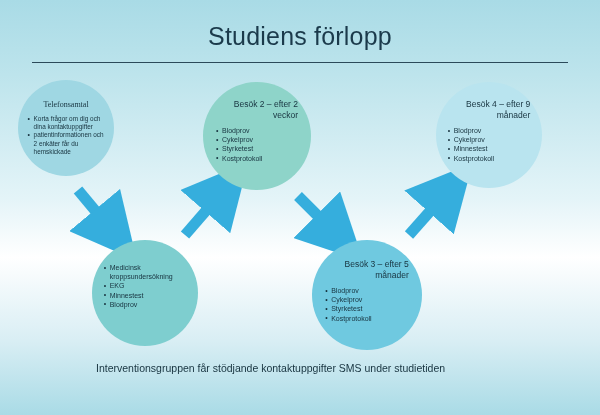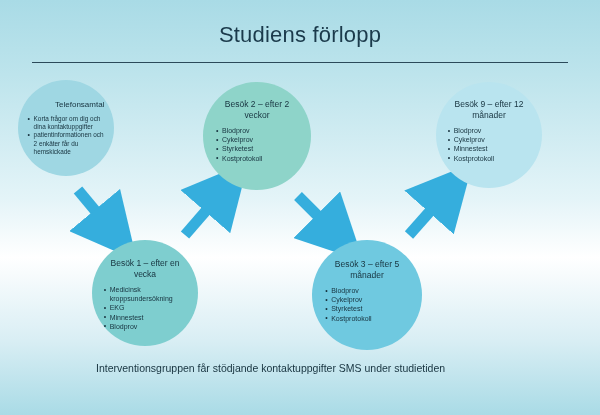--- a/index.html
+++ b/index.html
@@ -19,40 +19,40 @@
     left: 0; top: 0;
     width: 600px;
     height: 415px;
   }
   .title {
     position: absolute;
     left: 0;
     top: 22px;
     width: 600px;
     text-align: center;
-    font-size: 22px;
+    font-size: 25px;
     color: #1b3a4b;
     letter-spacing: 0.2px;
   }
   .title-rule {
     position: absolute;
     left: 32px;
     top: 62px;
     width: 536px;
     height: 1px;
     background: #2b4a5a;
   }
   .node {
     position: absolute;
     border-radius: 50%;
     box-sizing: border-box;
     color: #17333f;
   }
   .node .head {
-    text-align: center;
+    text-align: right;
     font-size: 8.5px;
     line-height: 11px;
     color: #17333f;
   }
   .node ul {
     margin: 5px 0 0 0;
     padding: 0;
     list-style: none;
   }
   .node li {
@@ -75,21 +75,21 @@
     transform: translateX(-50%);
     width: 74%;
   }
 
   
   #n1 {
     left: 18px; top: 80px; width: 96px; height: 96px;
     background: #9fd7e3;
   }
   #n1 .inner { top: 19px; width: 80%; }
-  #n1 .head { text-align: right; font-size: 8px; }
+  #n1 .head { text-align: center; font-size: 8px; font-family: Liberation Serif, serif; }
   #n1 li { font-size: 6.4px; line-height: 8.2px; }
 
   
   #n2 {
     left: 92px; top: 240px; width: 106px; height: 106px;
     background: #7ececf;
   }
   #n2 .inner { top: 18px; width: 78%; }
 
   
@@ -157,21 +157,20 @@
       <div class="head">Telefonsamtal</div>
       <ul>
         <li>Korta frågor om dig och dina kontaktuppgifter</li>
         <li>patientinformationen och 2 enkäter får du hemskickade</li>
       </ul>
     </div>
   </div>
 
   <div class="node" id="n2">
     <div class="inner">
-      <div class="head">Besök 1 – efter en vecka</div>
       <ul>
         <li>Medicinsk kroppsundersökning</li>
         <li>EKG</li>
         <li>Minnestest</li>
         <li>Blodprov</li>
       </ul>
     </div>
   </div>
 
   <div class="node" id="n3">
@@ -193,21 +192,21 @@
         <li>Blodprov</li>
         <li>Cykelprov</li>
         <li>Styrketest</li>
         <li>Kostprotokoll</li>
       </ul>
     </div>
   </div>
 
   <div class="node" id="n5">
     <div class="inner">
-      <div class="head">Besök 9 – efter 12 månader</div>
+      <div class="head">Besök 4 – efter 9 månader</div>
       <ul>
         <li>Blodprov</li>
         <li>Cykelprov</li>
         <li>Minnestest</li>
         <li>Kostprotokoll</li>
       </ul>
     </div>
   </div>
 
   <div class="footer">

